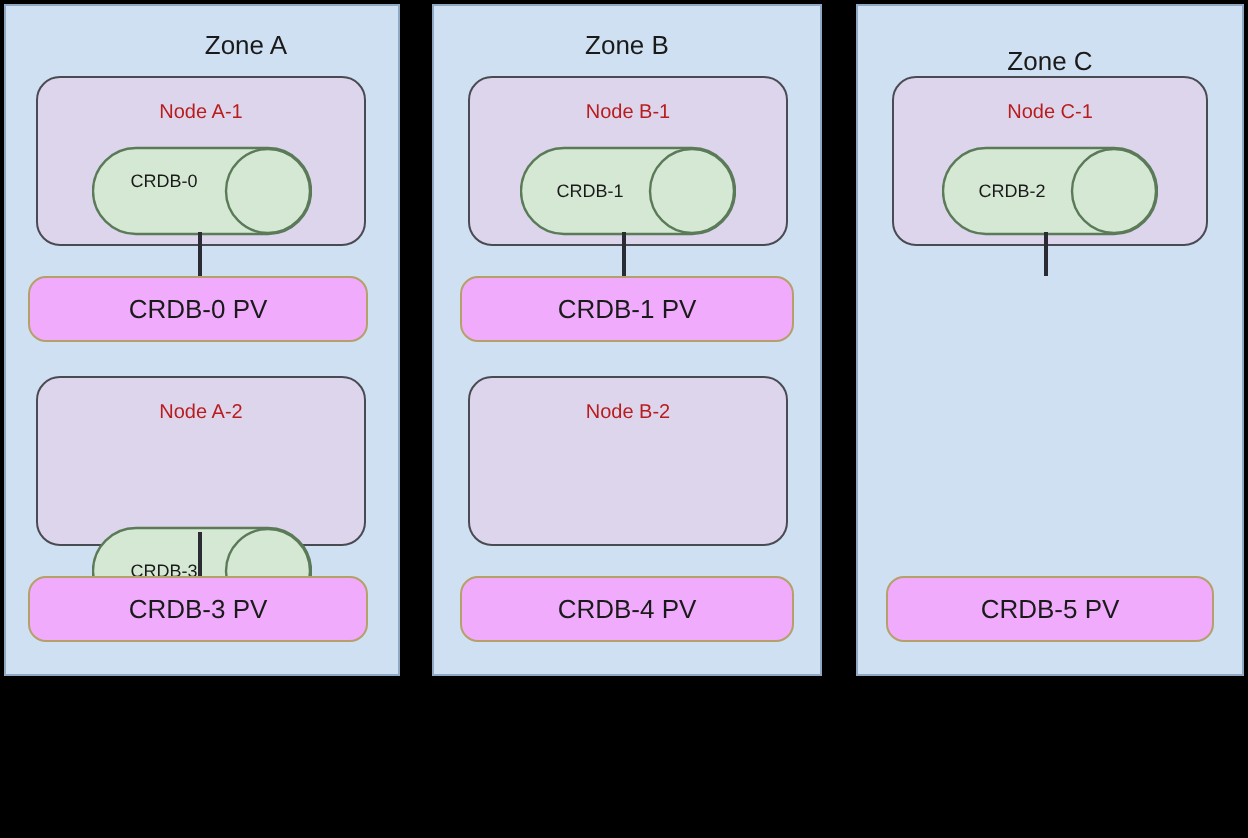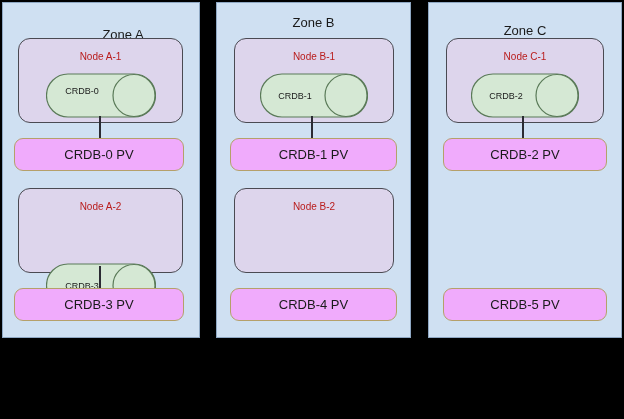--- a/index.html
+++ b/index.html
@@ -77,21 +77,21 @@
     width:0;
     border-left:2px solid #2b2b33;
   }
 </style>
 </head>
 <body>
 
 <div class="canvas">
 
   <div class="zone" style="left:2px;top:2px;width:198px;height:336px;">
-    <div class="zone-title" style="top:24px;padding-left:44px;">Zone A</div>
+    <div class="zone-title" style="top:12px;padding-left:44px;">Zone A</div>
   </div>
 
   <div class="node" style="left:18px;top:38px;width:165px;height:85px;">
     <div class="node-title">Node A-1</div>
   </div>
   <div class="cyl" style="left:46px;top:73px;width:110px;height:35px;">
     <svg width="110" height="45" viewBox="0 0 110 45">
       <path d="M22,1 H88 A21,21 0 0 1 88,44 H22 A21,21 0 0 1 22,1 Z" fill="#d5e8d4" stroke="#5a7a58" stroke-width="1.2"></path>
       <ellipse cx="88" cy="22.5" rx="21" ry="21" fill="#d5e8d4" stroke="#5a7a58" stroke-width="1.2"></ellipse>
     </svg>
@@ -143,17 +143,16 @@
     <div class="node-title">Node C-1</div>
   </div>
   <div class="cyl" style="left:471px;top:73px;width:108px;height:45px;">
     <svg width="108" height="45" viewBox="0 0 108 45">
       <path d="M22,1 H86 A21,21 0 0 1 86,44 H22 A21,21 0 0 1 22,1 Z" fill="#d5e8d4" stroke="#5a7a58" stroke-width="1.2"></path>
       <ellipse cx="86" cy="22.5" rx="21" ry="21" fill="#d5e8d4" stroke="#5a7a58" stroke-width="1.2"></ellipse>
     </svg>
     <div class="cyl-label" style="width:70px;">CRDB-2</div>
   </div>
   <div class="connector" style="left:522px;top:116px;height:22px;"></div>
-  <div class="pv" style="left:443px;top:138px;width:164px;height:33px;">CRDB-2 PV</div>
 
   <div class="pv" style="left:443px;top:288px;width:164px;height:33px;">CRDB-5 PV</div>
 
 </div>
 
 </body></html>

